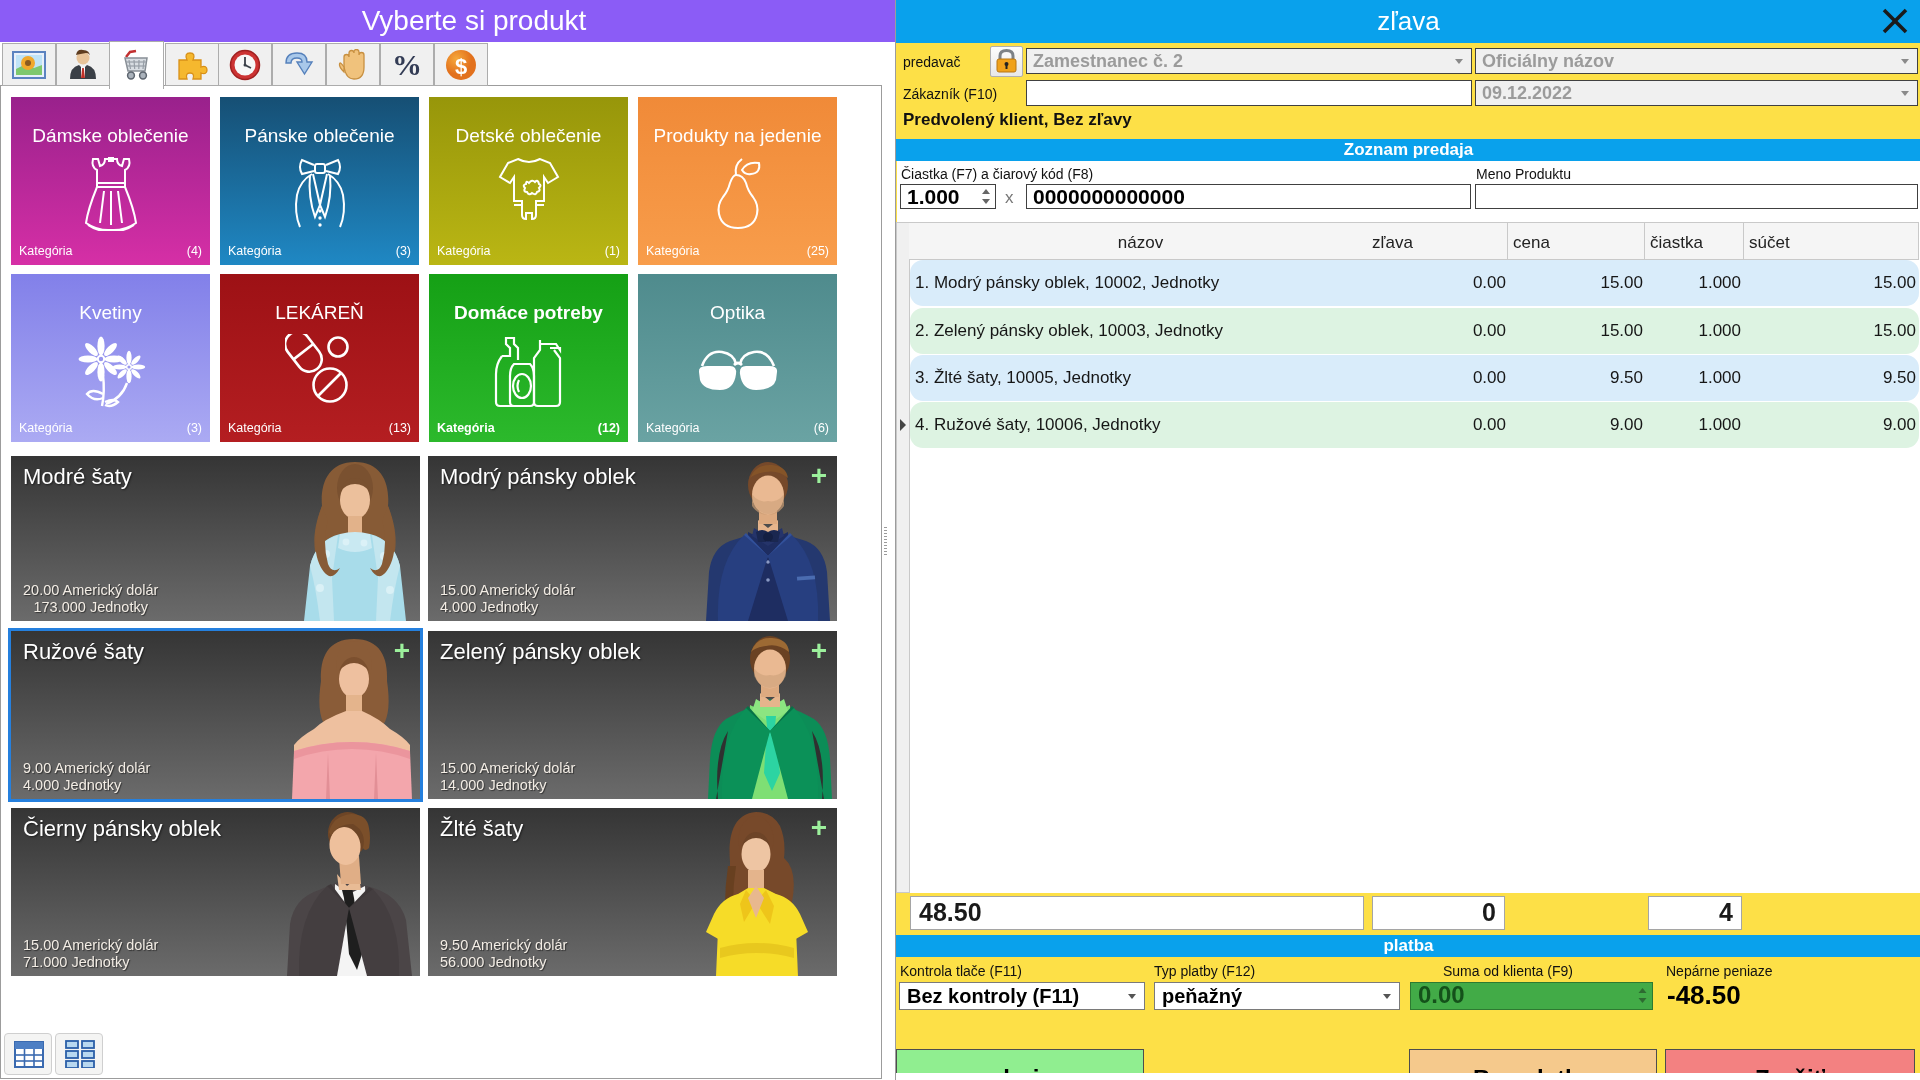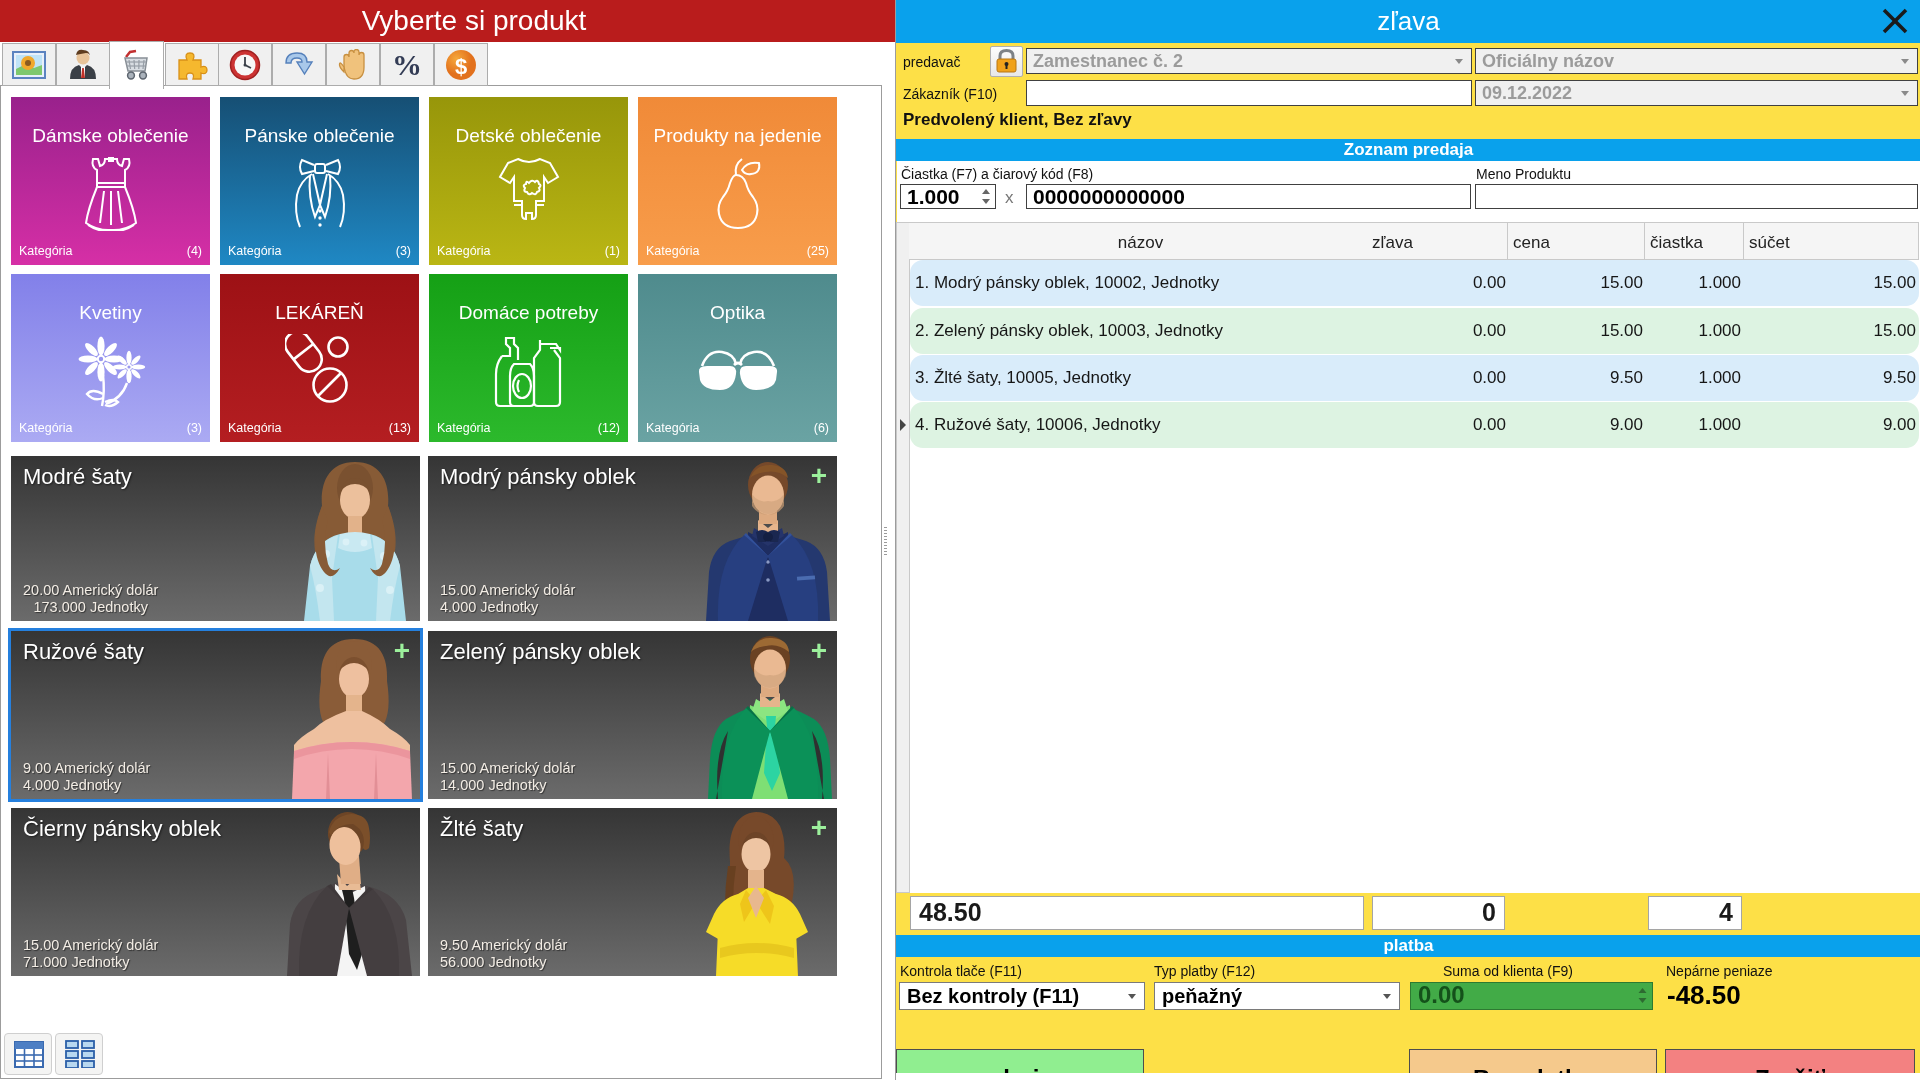--- a/index.html
+++ b/index.html
@@ -1,21 +1,21 @@
 <!DOCTYPE html>
 <html><head>
 <meta charset="utf-8">
 <style>
 html,body{margin:0;padding:0;width:1920px;height:1080px;overflow:hidden;background:#fff;
 font-family:"Liberation Sans",sans-serif;}
 *{box-sizing:border-box;}
 .abs{position:absolute;}
 
 #lp{position:absolute;left:0;top:0;width:882px;height:1080px;}
-#lt{position:absolute;left:0;top:0;width:948px;height:42px;background:#b91c1c;color:#fff;
+#lt{position:absolute;left:0;top:0;width:948px;height:42px;background:#8b5cf6;color:#fff;
 font-size:28px;text-align:center;line-height:42px;}
 #tabs{position:absolute;left:0;top:43px;height:43px;}
 .tab{position:absolute;top:0;width:54px;height:43px;background:#f0f0f0;border:1px solid #acacac;}
 .tab.sel{background:#fff;border-bottom:none;top:-2px;height:48px;z-index:5;}
 .tab svg{position:absolute;left:50%;top:50%;transform:translate(-50%,-50%);}
 #content{position:absolute;left:0;top:85px;width:882px;height:994px;background:#fff;
 border:1px solid #9c9c9c;}
 
 .cat{position:absolute;width:199px;height:168px;color:#fff;}
 .cat .t{position:absolute;top:28px;left:0;right:0;text-align:center;font-size:19px;}
@@ -241,21 +241,21 @@
               <rect x="6" y="-4" width="25" height="44" rx="12.5"></rect>
               <line x1="6" y1="18" x2="31" y2="18"></line>
             </g>
             <circle cx="53" cy="13" r="9.5"></circle>
             <circle cx="45" cy="51" r="16.5"></circle>
             <line x1="33" y1="62" x2="56" y2="39"></line>
           </svg></div>
  <div class="k">Kategória</div>
         <div class="n">(13)</div>
 </div>
-<div class="cat" style="left:429px;top:274px;background:linear-gradient(180deg,#15a015,#2cb92c);">
+<div class="cat" style="left:429px;top:274px;background:linear-gradient(180deg,#15a015,#2cb92c);font-weight:bold;">
  <div class="t">Domáce potreby</div>
  <div class="ic"><svg width="70" height="74" viewBox="0 0 70 74" fill="none" stroke="#fff" stroke-width="2.2">
             <path d="M8 22 L16 22 L16 14 L12 10 L12 4 L20 4 L20 10 L24 14 L24 26"></path>
             <path d="M8 22 Q2 30 2 40 L2 68 Q2 72 6 72 L20 72"></path>
             <path d="M46 10 L62 10 L66 16 L66 14 L56 14"></path>
             <path d="M46 6 L46 16 L40 24 L40 68 Q40 72 44 72 L62 72 Q66 72 66 68 L66 24 L60 16"></path>
             <path d="M20 30 L36 30 Q40 34 40 42 L40 68 Q40 72 36 72 L20 72 Q16 72 16 68 L16 42 Q16 34 20 30 Z" fill="none"></path>
             <ellipse cx="28" cy="52" rx="9" ry="12"></ellipse>
             <path d="M25 46 Q22 52 25 58"></path>
           </svg></div>

